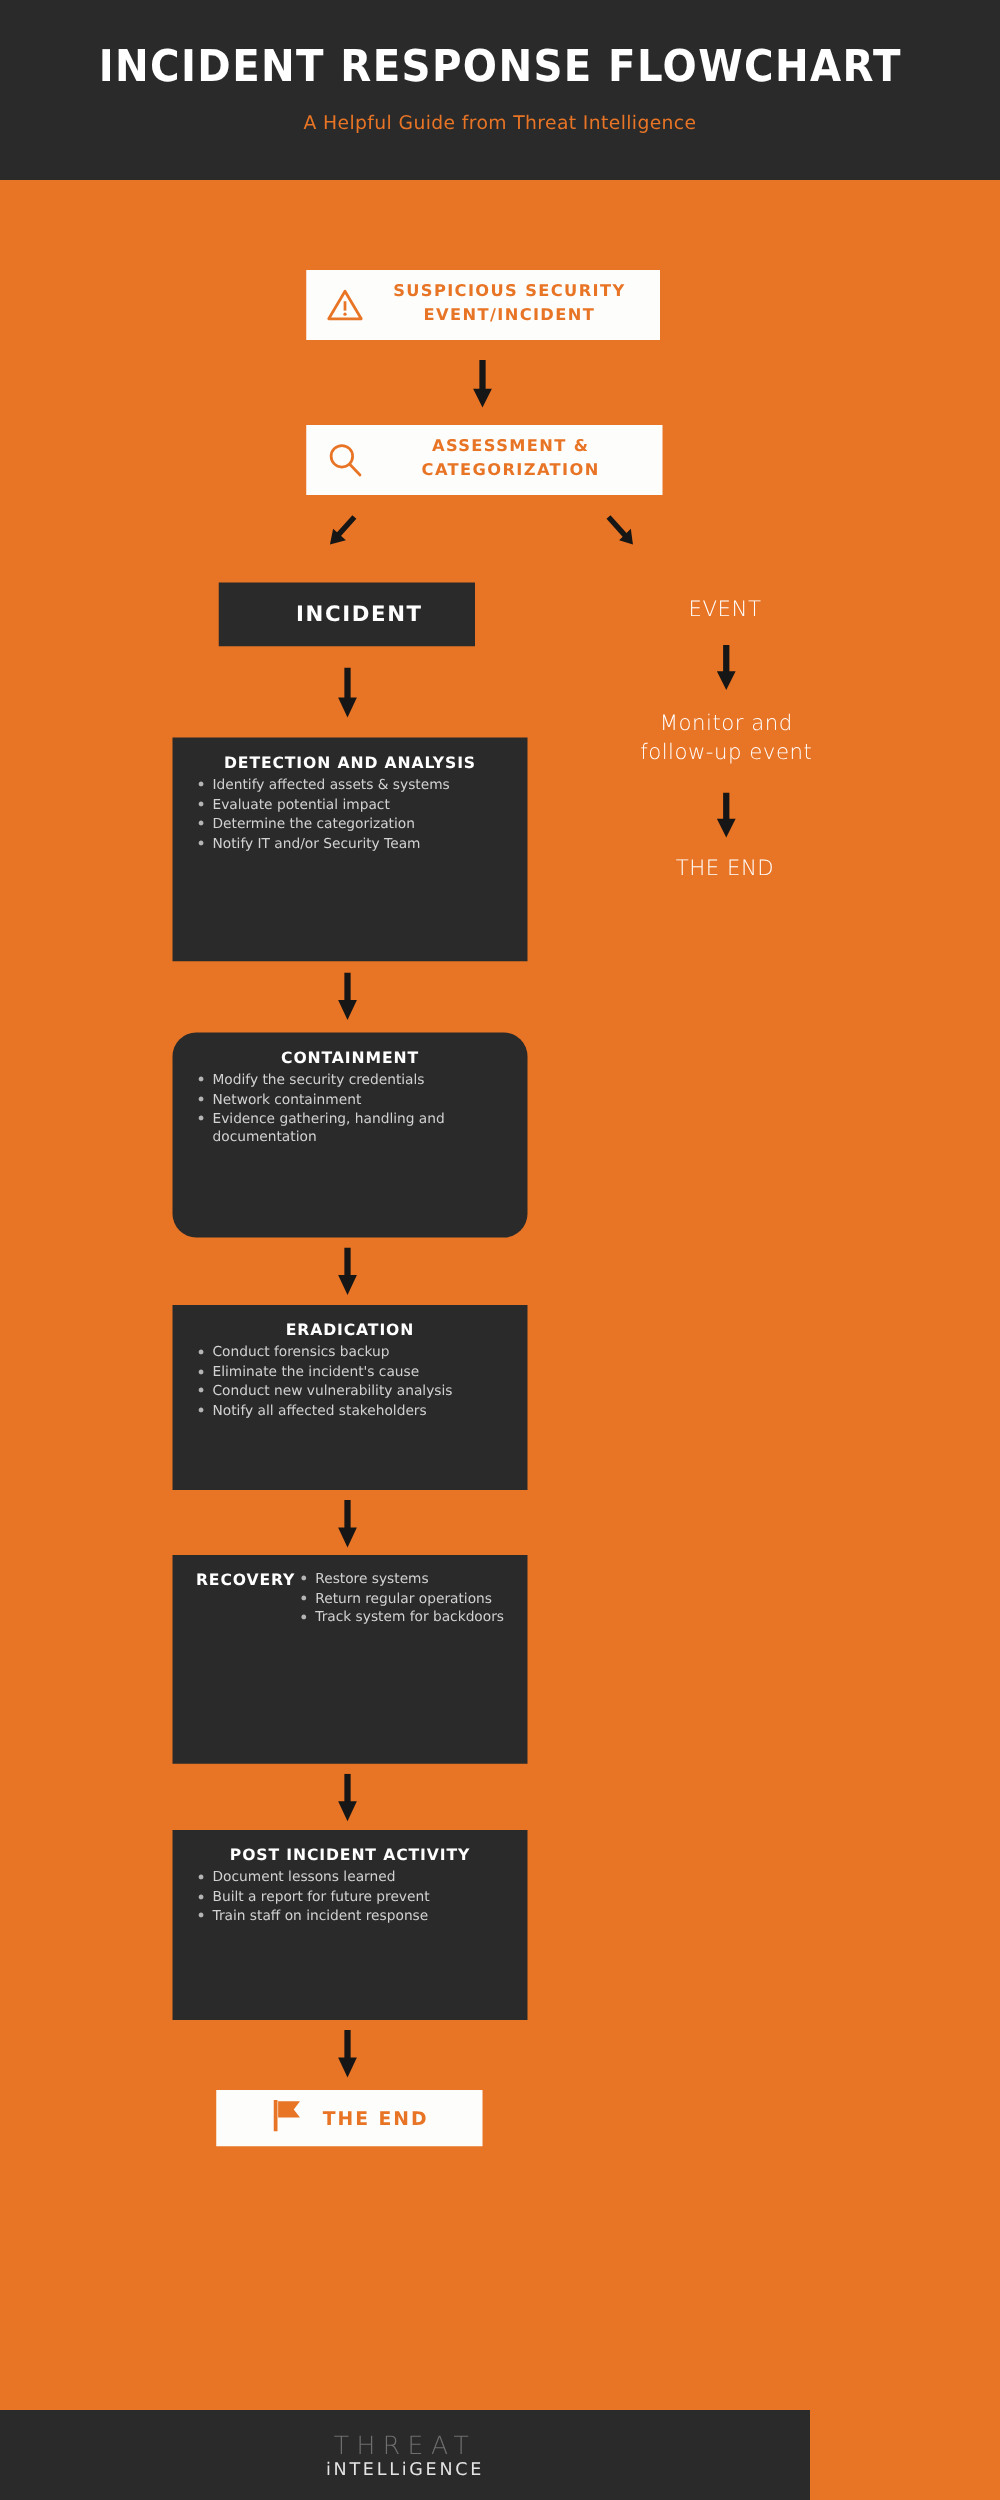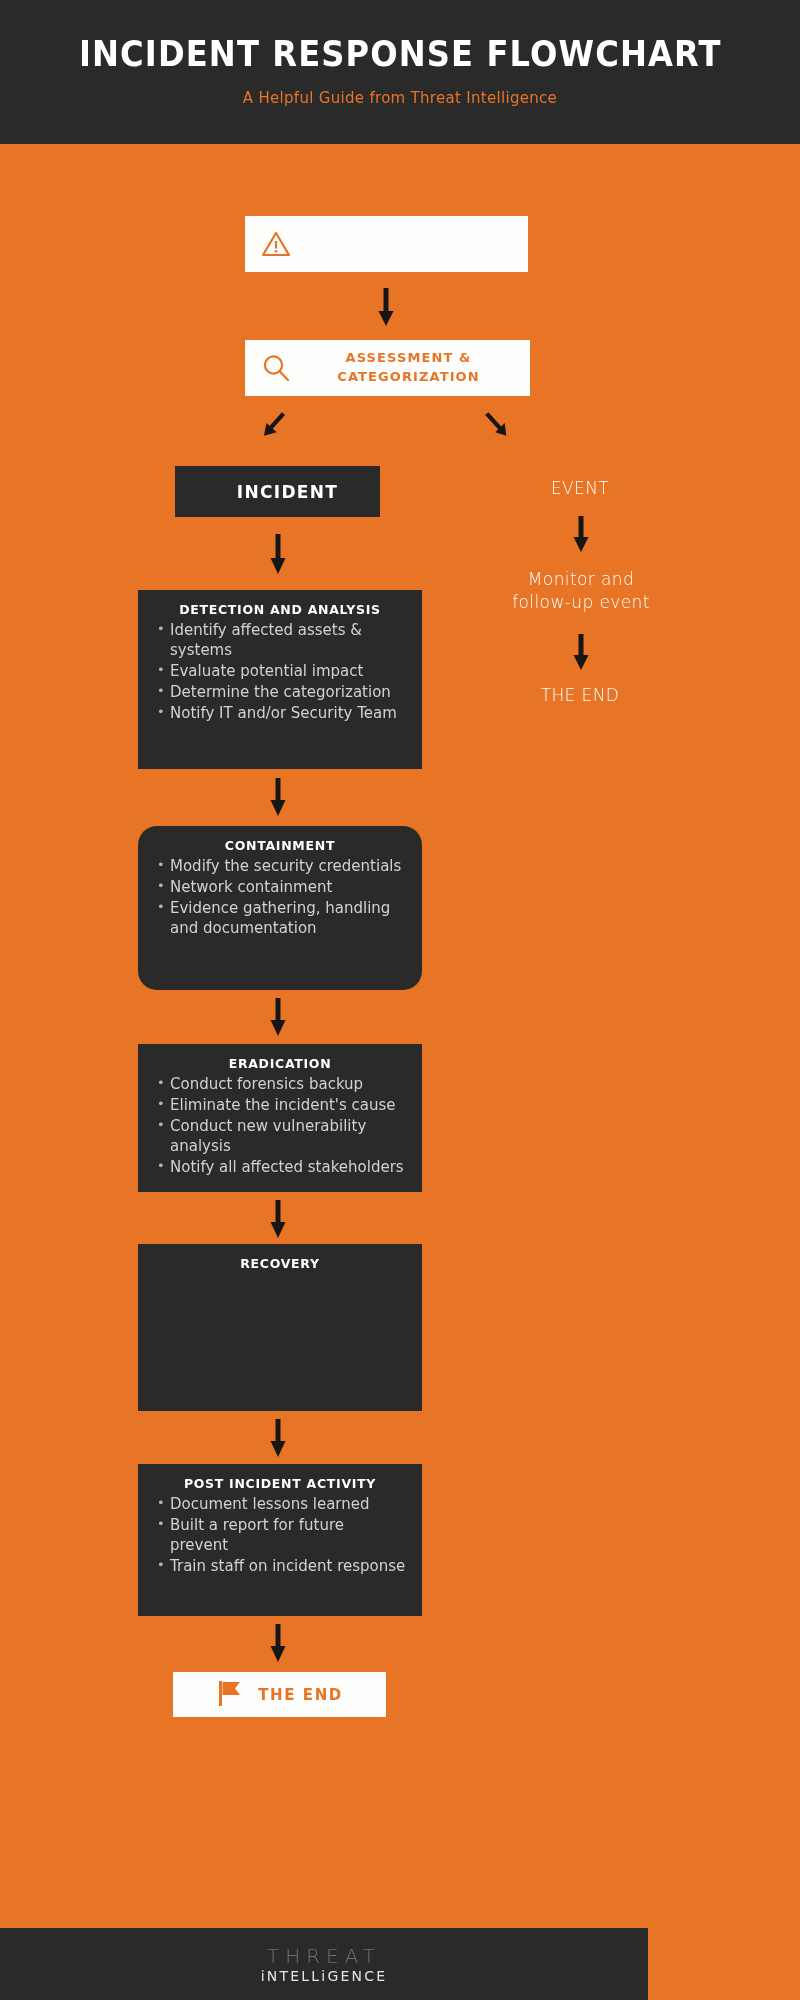--- a/index.html
+++ b/index.html
@@ -92,21 +92,21 @@
     font-size:12.5px;
     letter-spacing:0.7px;
     text-align:center;
     margin-bottom:4px;
     font-family:"DejaVu Sans", sans-serif;
   }
   .dbox ul { list-style:none; }
   .dbox li {
     position:relative;
     padding-left:16px;
-    font-size:15px;
+    font-size:11px;
     line-height:1.33;
     color:#d2d2d2;
     margin-bottom:1px;
     font-family:"DejaVu Sans", sans-serif;
   }
   .dbox li::before {
     content:"\2022";
     position:absolute; left:3px; top:-1px;
     color:#b5b5b5; font-size:13px;
   }
@@ -158,20 +158,24 @@
 
 <div class="canvas">
 
   <div class="node wbox" style="left:245px; top:72px; width:283px; height:56px;">
     <div class="wbox-icon">
       <svg width="30" height="28" viewBox="0 0 30 28">
         <path d="M15 3 L28 25 L2 25 Z" fill="none" stroke="#e87425" stroke-width="2.2" stroke-linejoin="round"></path>
         <rect x="13.9" y="11" width="2.2" height="7.5" fill="#e87425"></rect>
         <circle cx="15" cy="21.3" r="1.3" fill="#e87425"></circle>
       </svg>
+    </div>
+    <div class="wbox-text">
+      <span>SUSPICIOUS SECURITY</span><br>
+      <span>EVENT/INCIDENT</span>
     </div>
   </div>
 
   <svg class="arrow-down" style="left:375px; top:144px;" width="22" height="40" viewBox="0 0 22 40">
     <path d="M11 0 L11 26" stroke="#161616" stroke-width="5" fill="none"></path>
     <path d="M11 38 L3.5 23 L18.5 23 Z" fill="#161616"></path>
   </svg>
 
   <div class="node wbox" style="left:245px; top:196px; width:285px; height:56px;">
     <div class="wbox-icon">
@@ -263,20 +267,25 @@
     </ul>
   </div>
 
   <svg class="arrow-down" style="left:267px; top:1056px;" width="22" height="40" viewBox="0 0 22 40">
     <path d="M11 0 L11 25" stroke="#161616" stroke-width="5" fill="none"></path>
     <path d="M11 38 L3.5 22 L18.5 22 Z" fill="#161616"></path>
   </svg>
 
   <div class="node dbox" style="left:138px; top:1100px; width:284px; height:167px; display:flex; flex-direction:row; justify-content:center;">
     <div class="dbox-title">RECOVERY</div>
+    <ul>
+      <li>Restore systems</li>
+      <li>Return regular operations</li>
+      <li>Track system for backdoors</li>
+    </ul>
   </div>
 
   <svg class="arrow-down" style="left:267px; top:1275px;" width="22" height="40" viewBox="0 0 22 40">
     <path d="M11 0 L11 25" stroke="#161616" stroke-width="5" fill="none"></path>
     <path d="M11 38 L3.5 22 L18.5 22 Z" fill="#161616"></path>
   </svg>
 
   <div class="node dbox" style="left:138px; top:1320px; width:284px; height:152px;">
     <div class="dbox-title">POST INCIDENT ACTIVITY</div>
     <ul>

